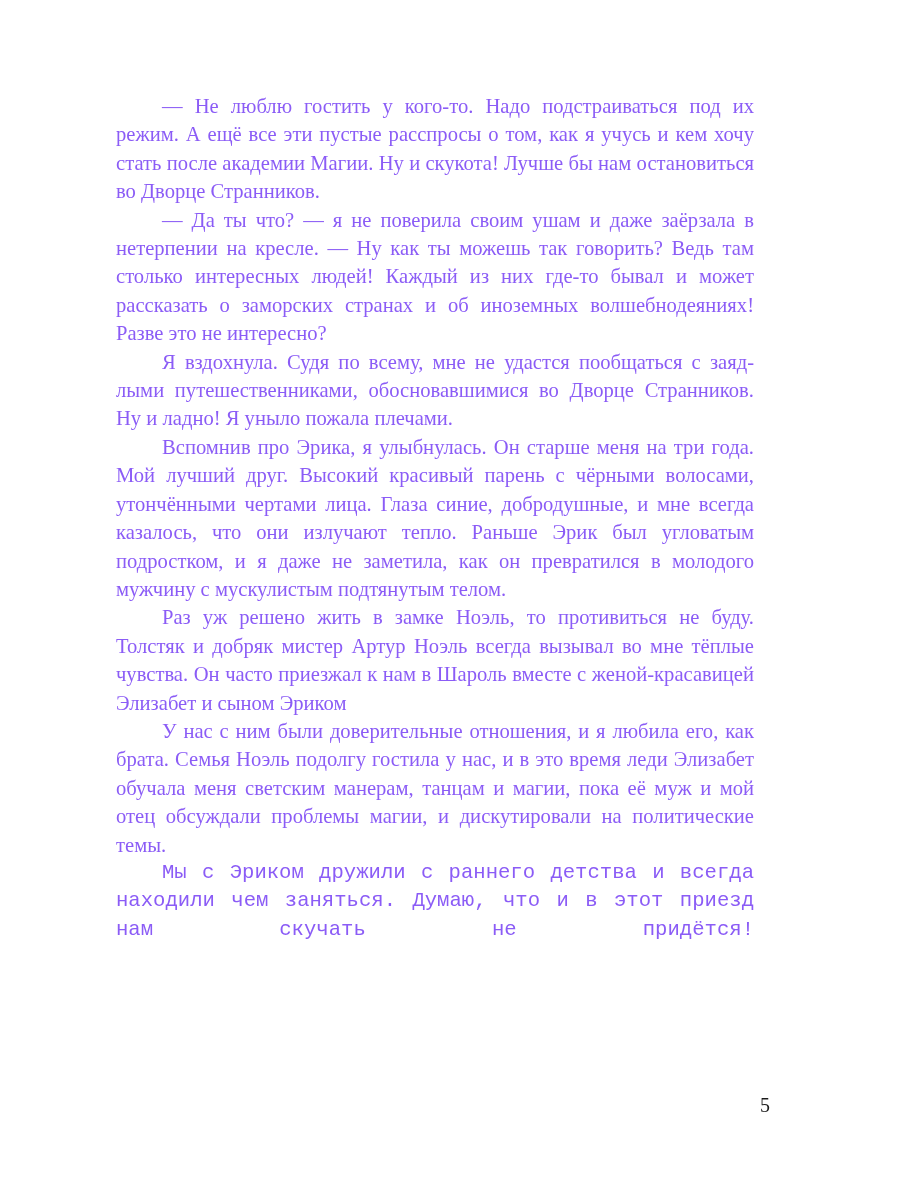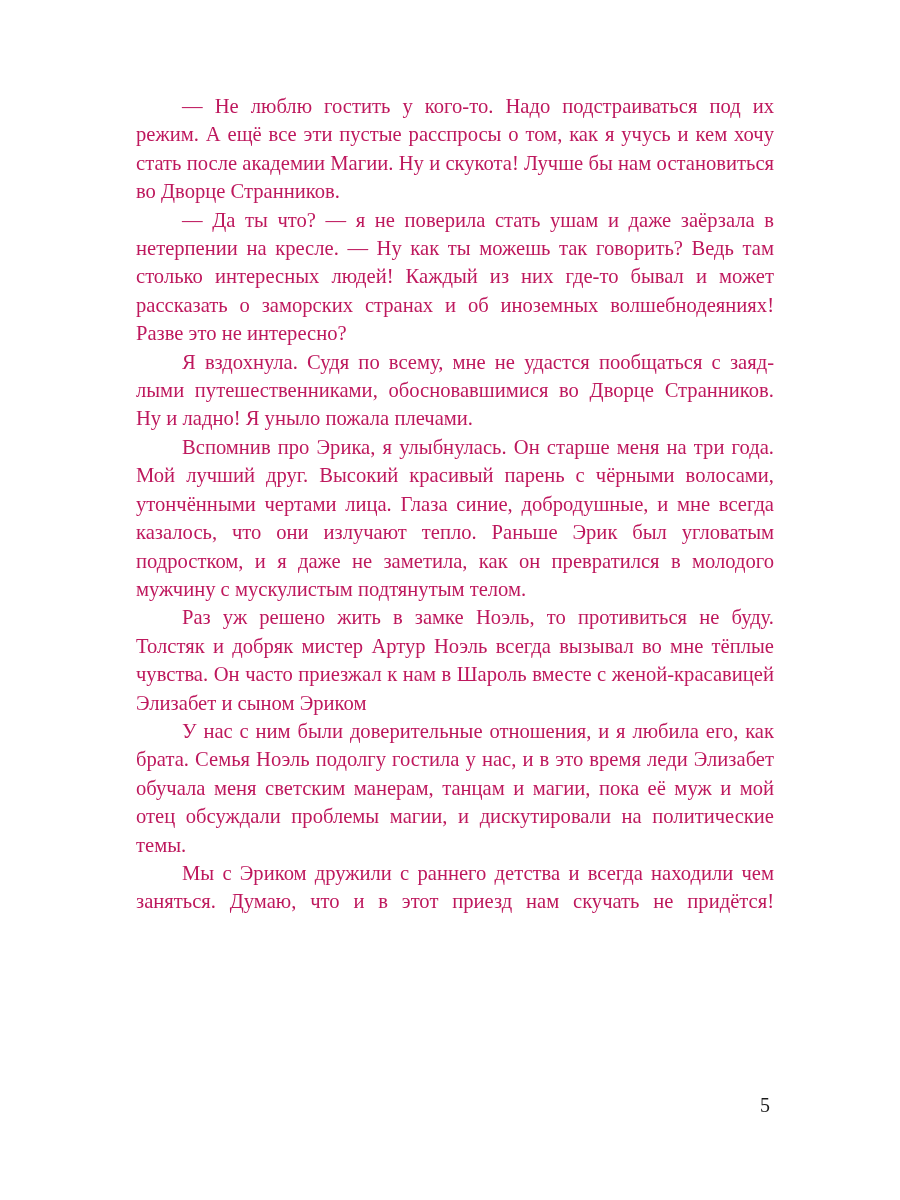--- a/index.html
+++ b/index.html
@@ -1,47 +1,47 @@
 <!DOCTYPE html>
 <html><head>
 <meta charset="utf-8">
 <style>
   html, body { margin: 0; padding: 0; background: #ffffff; }
   body { width: 900px; height: 1200px; position: relative; overflow: hidden; }
   .page {
     position: absolute;
-    left: 136px;
+    left: 116px;
     top: 92px;
     width: 638px;
     font-family: "Liberation Serif", "DejaVu Serif", serif;
     font-size: 20.6px;
     line-height: 28.4px;
-    color: #be185d;
+    color: #8b5cf6;
     text-align: justify;
     hyphens: manual;
   }
   .page p { margin: 0; text-indent: 46px; }
-  .page p.last { text-align-last: justify; }
+  .page p.last { text-align-last: justify; font-family: Liberation Mono, monospace; }
   .page-number {
     position: absolute;
     left: 740px;
     top: 1094px;
     width: 30px;
     text-align: right;
     font-family: "Liberation Serif", "DejaVu Serif", serif;
     font-size: 20px;
     color: #1a1a1a;
   }
 </style>
 </head>
 <body>
 
 <div class="page">
   <p>— Не люблю гостить у кого-то. Надо подстраиваться под их режим. А ещё все эти пустые расспросы о том, как я учусь и кем хочу стать после академии Магии. Ну и скукота! Лучше бы нам остановиться во Дворце Странников.</p>
-  <p>— Да ты что? — я не поверила стать ушам и даже заёрзала в нетерпении на кресле. — Ну как ты можешь так говорить? Ведь там столько интересных людей! Каждый из них где-то бывал и мо­жет рассказать о заморских странах и об иноземных волшебнодея­ниях! Разве это не интересно?</p>
+  <p>— Да ты что? — я не поверила своим ушам и даже заёрзала в нетерпении на кресле. — Ну как ты можешь так говорить? Ведь там столько интересных людей! Каждый из них где-то бывал и мо­жет рассказать о заморских странах и об иноземных волшебнодея­ниях! Разве это не интересно?</p>
   <p>Я вздохнула. Судя по всему, мне не удастся пообщаться с заяд­лыми путешественниками, обосновавшимися во Дворце Странни­ков. Ну и ладно! Я уныло пожала плечами.</p>
   <p>Вспомнив про Эрика, я улыбнулась. Он старше меня на три го­да. Мой лучший друг. Высокий красивый парень с чёрными волоса­ми, утончёнными чертами лица. Глаза синие, добродушные, и мне всегда казалось, что они излучают тепло. Раньше Эрик был углова­тым подростком, и я даже не заметила, как он превратился в моло­дого мужчину с мускулистым подтянутым телом.</p>
   <p>Раз уж решено жить в замке Ноэль, то противиться не буду. Толстяк и добряк мистер Артур Ноэль всегда вызывал во мне тё­плые чувства. Он часто приезжал к нам в Шароль вместе с женой-красавицей Элизабет и сыном Эриком</p>
   <p>У нас с ним были доверительные отношения, и я любила его, как брата. Семья Ноэль подолгу гостила у нас, и в это время леди Эли­забет обучала меня светским манерам, танцам и магии, пока её муж и мой отец обсуждали проблемы магии, и дискутировали на полити­ческие темы.</p>
   <p class="last">Мы с Эриком дружили с раннего детства и всегда находили чем заняться. Думаю, что и в этот приезд нам скучать не придётся!</p>
 </div>
 
 <div class="page-number">5</div>
 
 </body></html>

